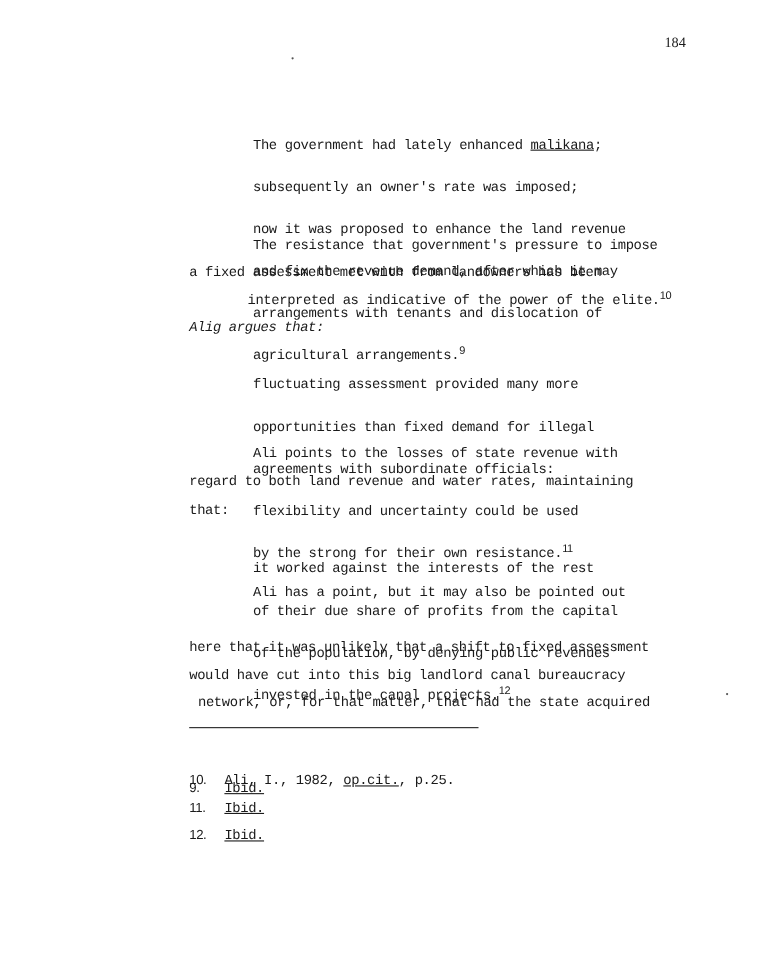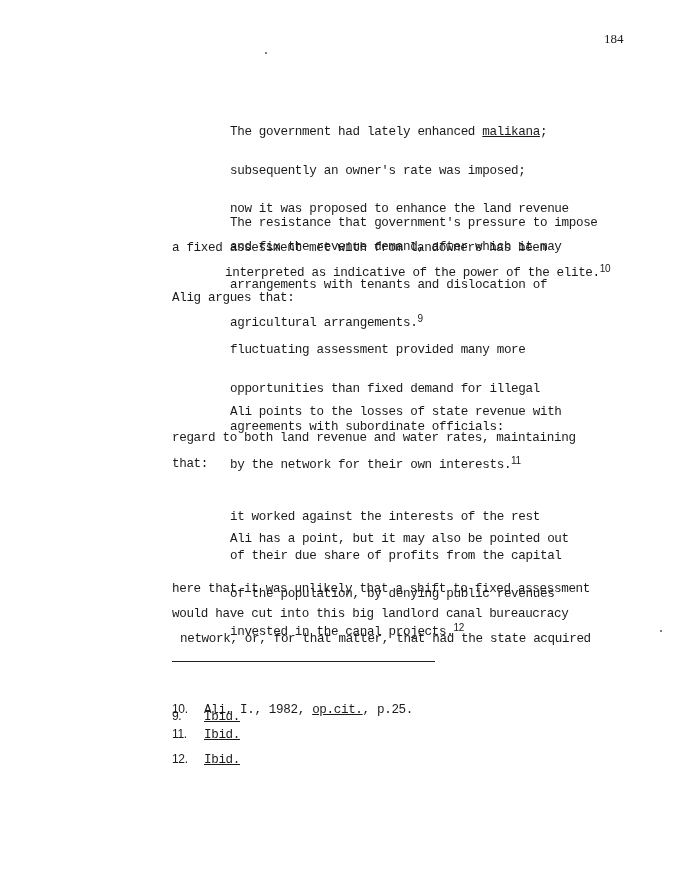--- a/index.html
+++ b/index.html
@@ -28,28 +28,29 @@
   <div>now it was proposed to enhance the land revenue</div>
   <div>and fix the revenue demand, after which it may</div>
   <div>arrangements with tenants and dislocation of</div>
   <div><span>agricultural arrangements.</span><sup>9</sup></div>
 </div>
 
 <div>
   <div class="body-line" style="left:230px; top:216px;">The resistance that government's pressure to impose</div>
   <div class="body-line" style="left:172px; top:241px;">a fixed assessment met with from landowners has been</div>
   <div class="body-line" style="left:184px; top:266px;margin-left:41px;"><span>interpreted as indicative of the power of the elite.</span><sup>10</sup></div>
-  <div class="body-line" style="left:172px; top:291px;">Alig argues that:</div>
+  <div class="body-line" style="left:172px; top:291px;font-style:italic;">Alig argues that:</div>
 </div>
 
 <div class="block" style="top:319px;">
   <div>fluctuating assessment provided many more</div>
   <div>opportunities than fixed demand for illegal</div>
   <div>agreements with subordinate officials:</div>
-  <div><span>by the network for their own interests.</span><sup>11</sup></div>
+  <div>flexibility and uncertainty could be used</div>
+  <div><span>by the strong for their own resistance.</span><sup>11</sup></div>
 </div>
 
 <div>
   <div class="body-line" style="left:230px; top:405px;">Ali points to the losses of state revenue with</div>
   <div class="body-line" style="left:172px; top:431px;">regard to both land revenue and water rates, maintaining</div>
   <div class="body-line" style="left:172px; top:457px;">that:</div>
 </div>
 
 <div class="block" style="top:486px;">
   <div>it worked against the interests of the rest</div>

